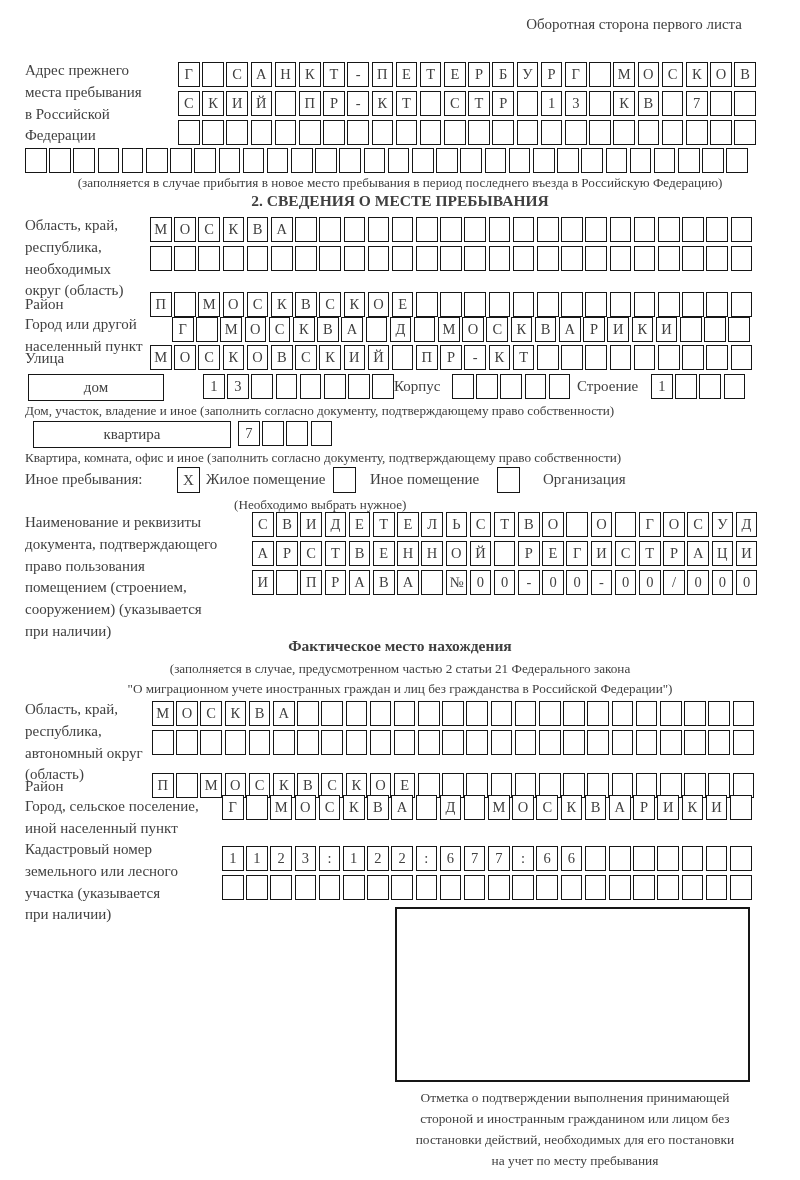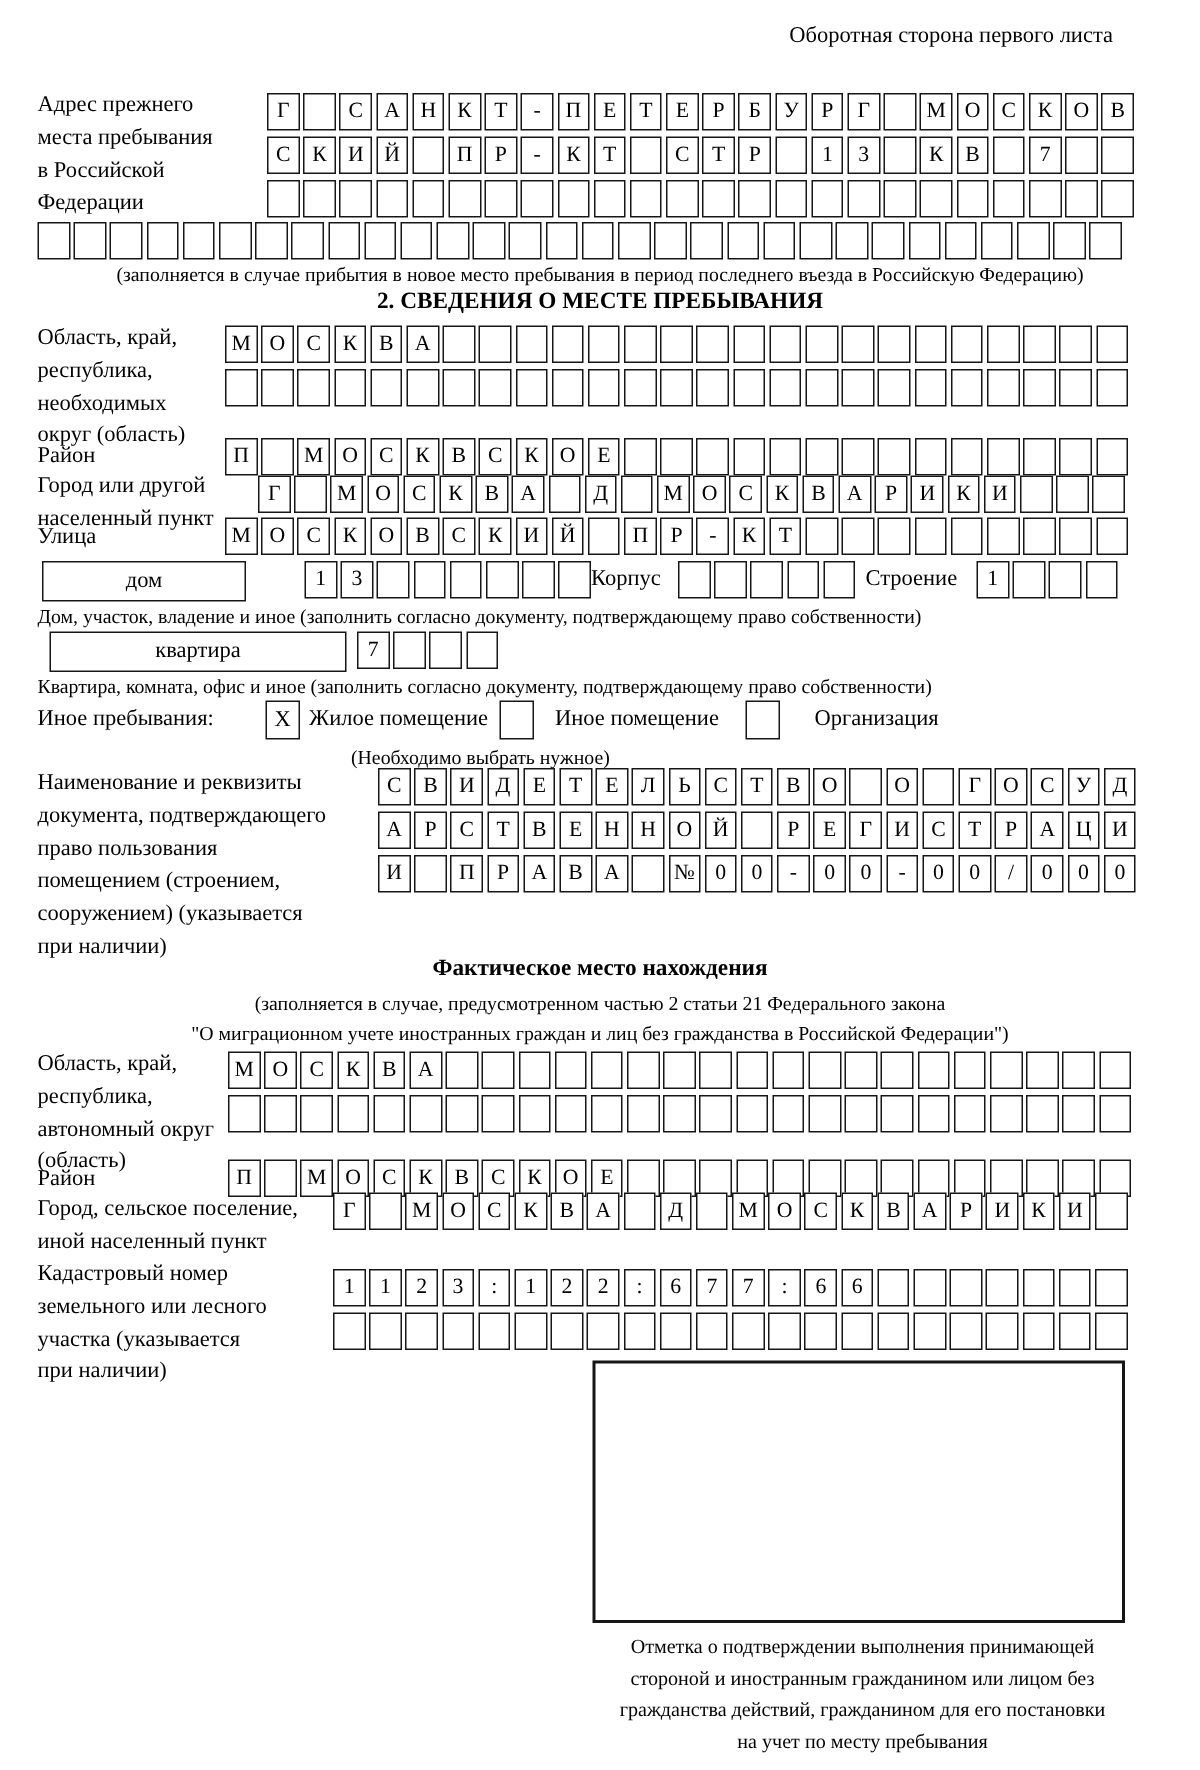--- a/index.html
+++ b/index.html
@@ -1,18 +1,18 @@
 <!DOCTYPE html>
 <html><head>
 <meta charset="utf-8">
 <style>
   html,body{margin:0;padding:0;background:#fff;}
   .page{
     position:relative;width:800px;height:1180px;background:#fff;
-    font-family:"Liberation Serif","DejaVu Serif",serif;color:#000000;overflow:hidden;
+    font-family:"Liberation Serif","DejaVu Serif",serif;color:#404040;overflow:hidden;
   }
   .hdr-note{position:absolute;top:16px;right:58px;font-size:15px;}
   .lbl{position:absolute;font-size:15px;line-height:21.8px;white-space:nowrap;}
   .inline-lbl{position:absolute;font-size:15px;white-space:nowrap;font-family:Liberation Serif, serif;}
   .note{position:absolute;font-size:13.2px;white-space:nowrap;}
   .center{left:0;width:800px;text-align:center;white-space:nowrap;}
   .title{position:absolute;font-weight:bold;font-size:15.5px;}
   .cells{position:absolute;display:flex;}
   .cell{
     box-sizing:border-box;flex:0 0 auto;width:21.6px;height:25px;
@@ -611,17 +611,17 @@
       <span class="cell"></span>
       <span class="cell"></span>
       <span class="cell"></span>
       <span class="cell"></span>
     </div>
 
   <div class="bigbox" style="left:395px;top:907px;width:355px;height:175px"></div>
   <div class="stamp-note" style="left:385px;top:1087px;width:380px">
       <div>Отметка о подтверждении выполнения принимающей</div>
       <div>стороной и иностранным гражданином или лицом без</div>
-      <div>гражданства действий, гражданином для его постановки</div>
+      <div>постановки действий, необходимых для его постановки</div>
       <div>на учет по месту пребывания</div>
     </div>
 
 </div>
 
 </body></html>

